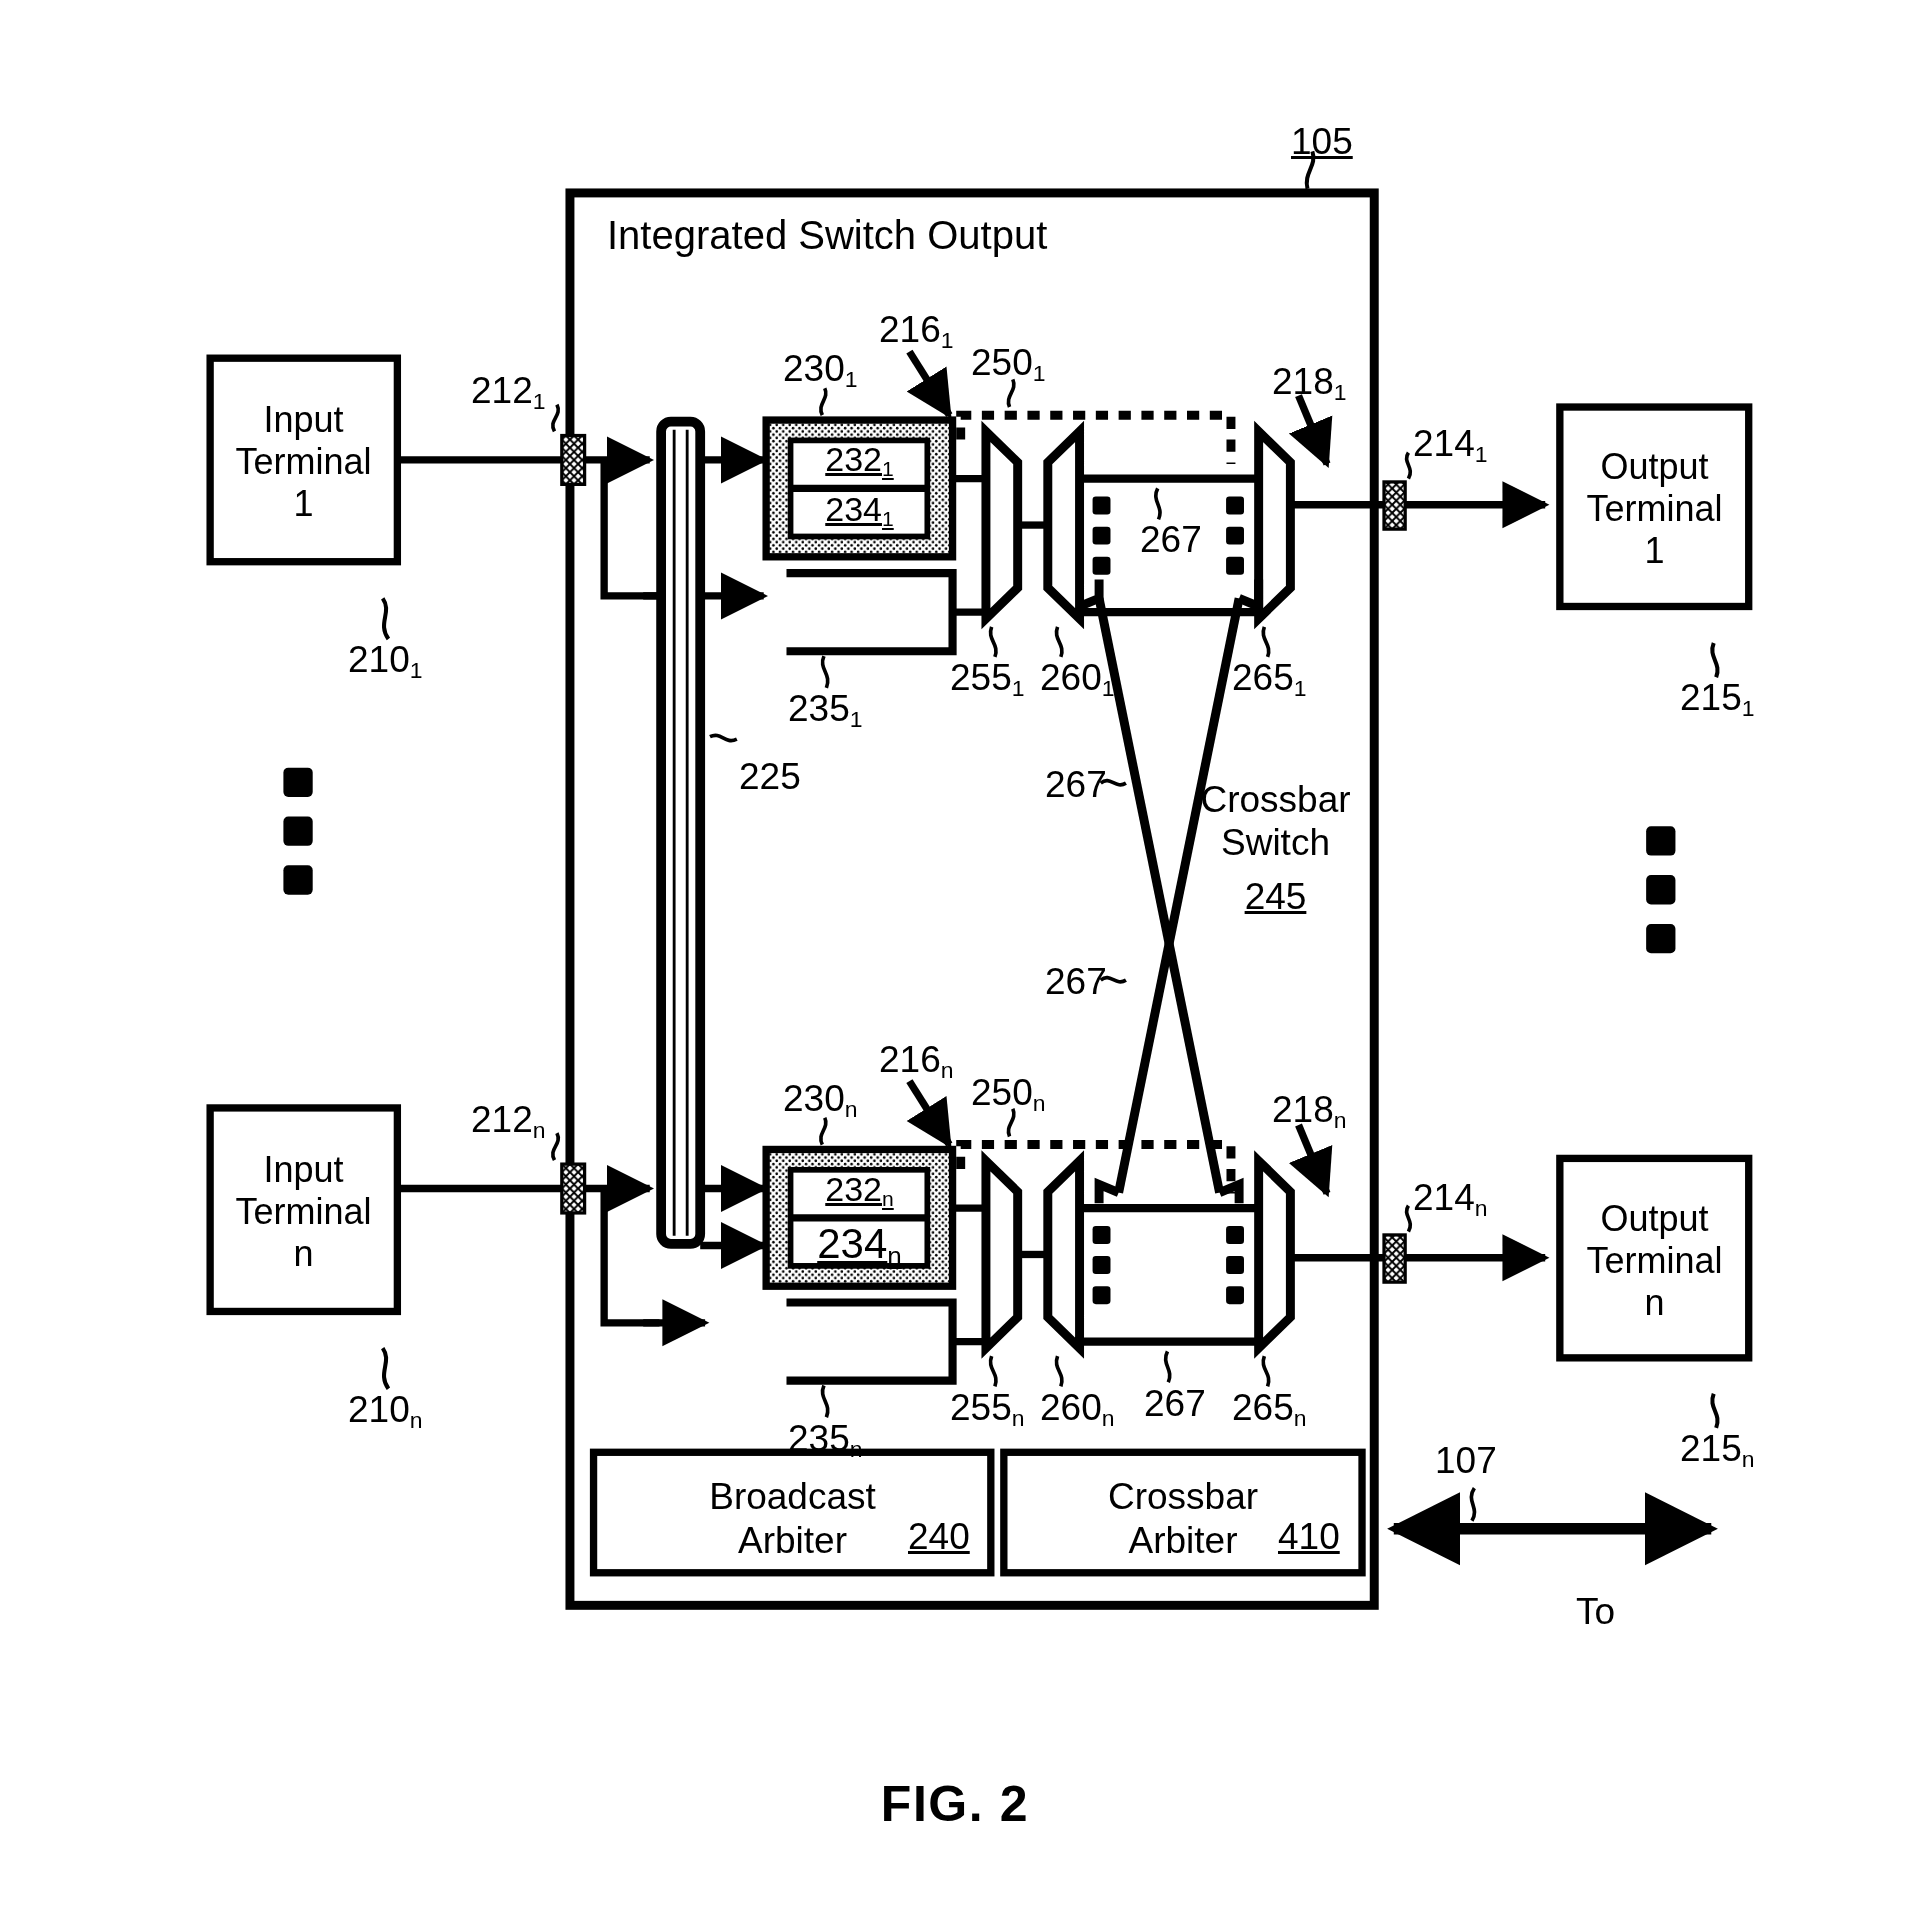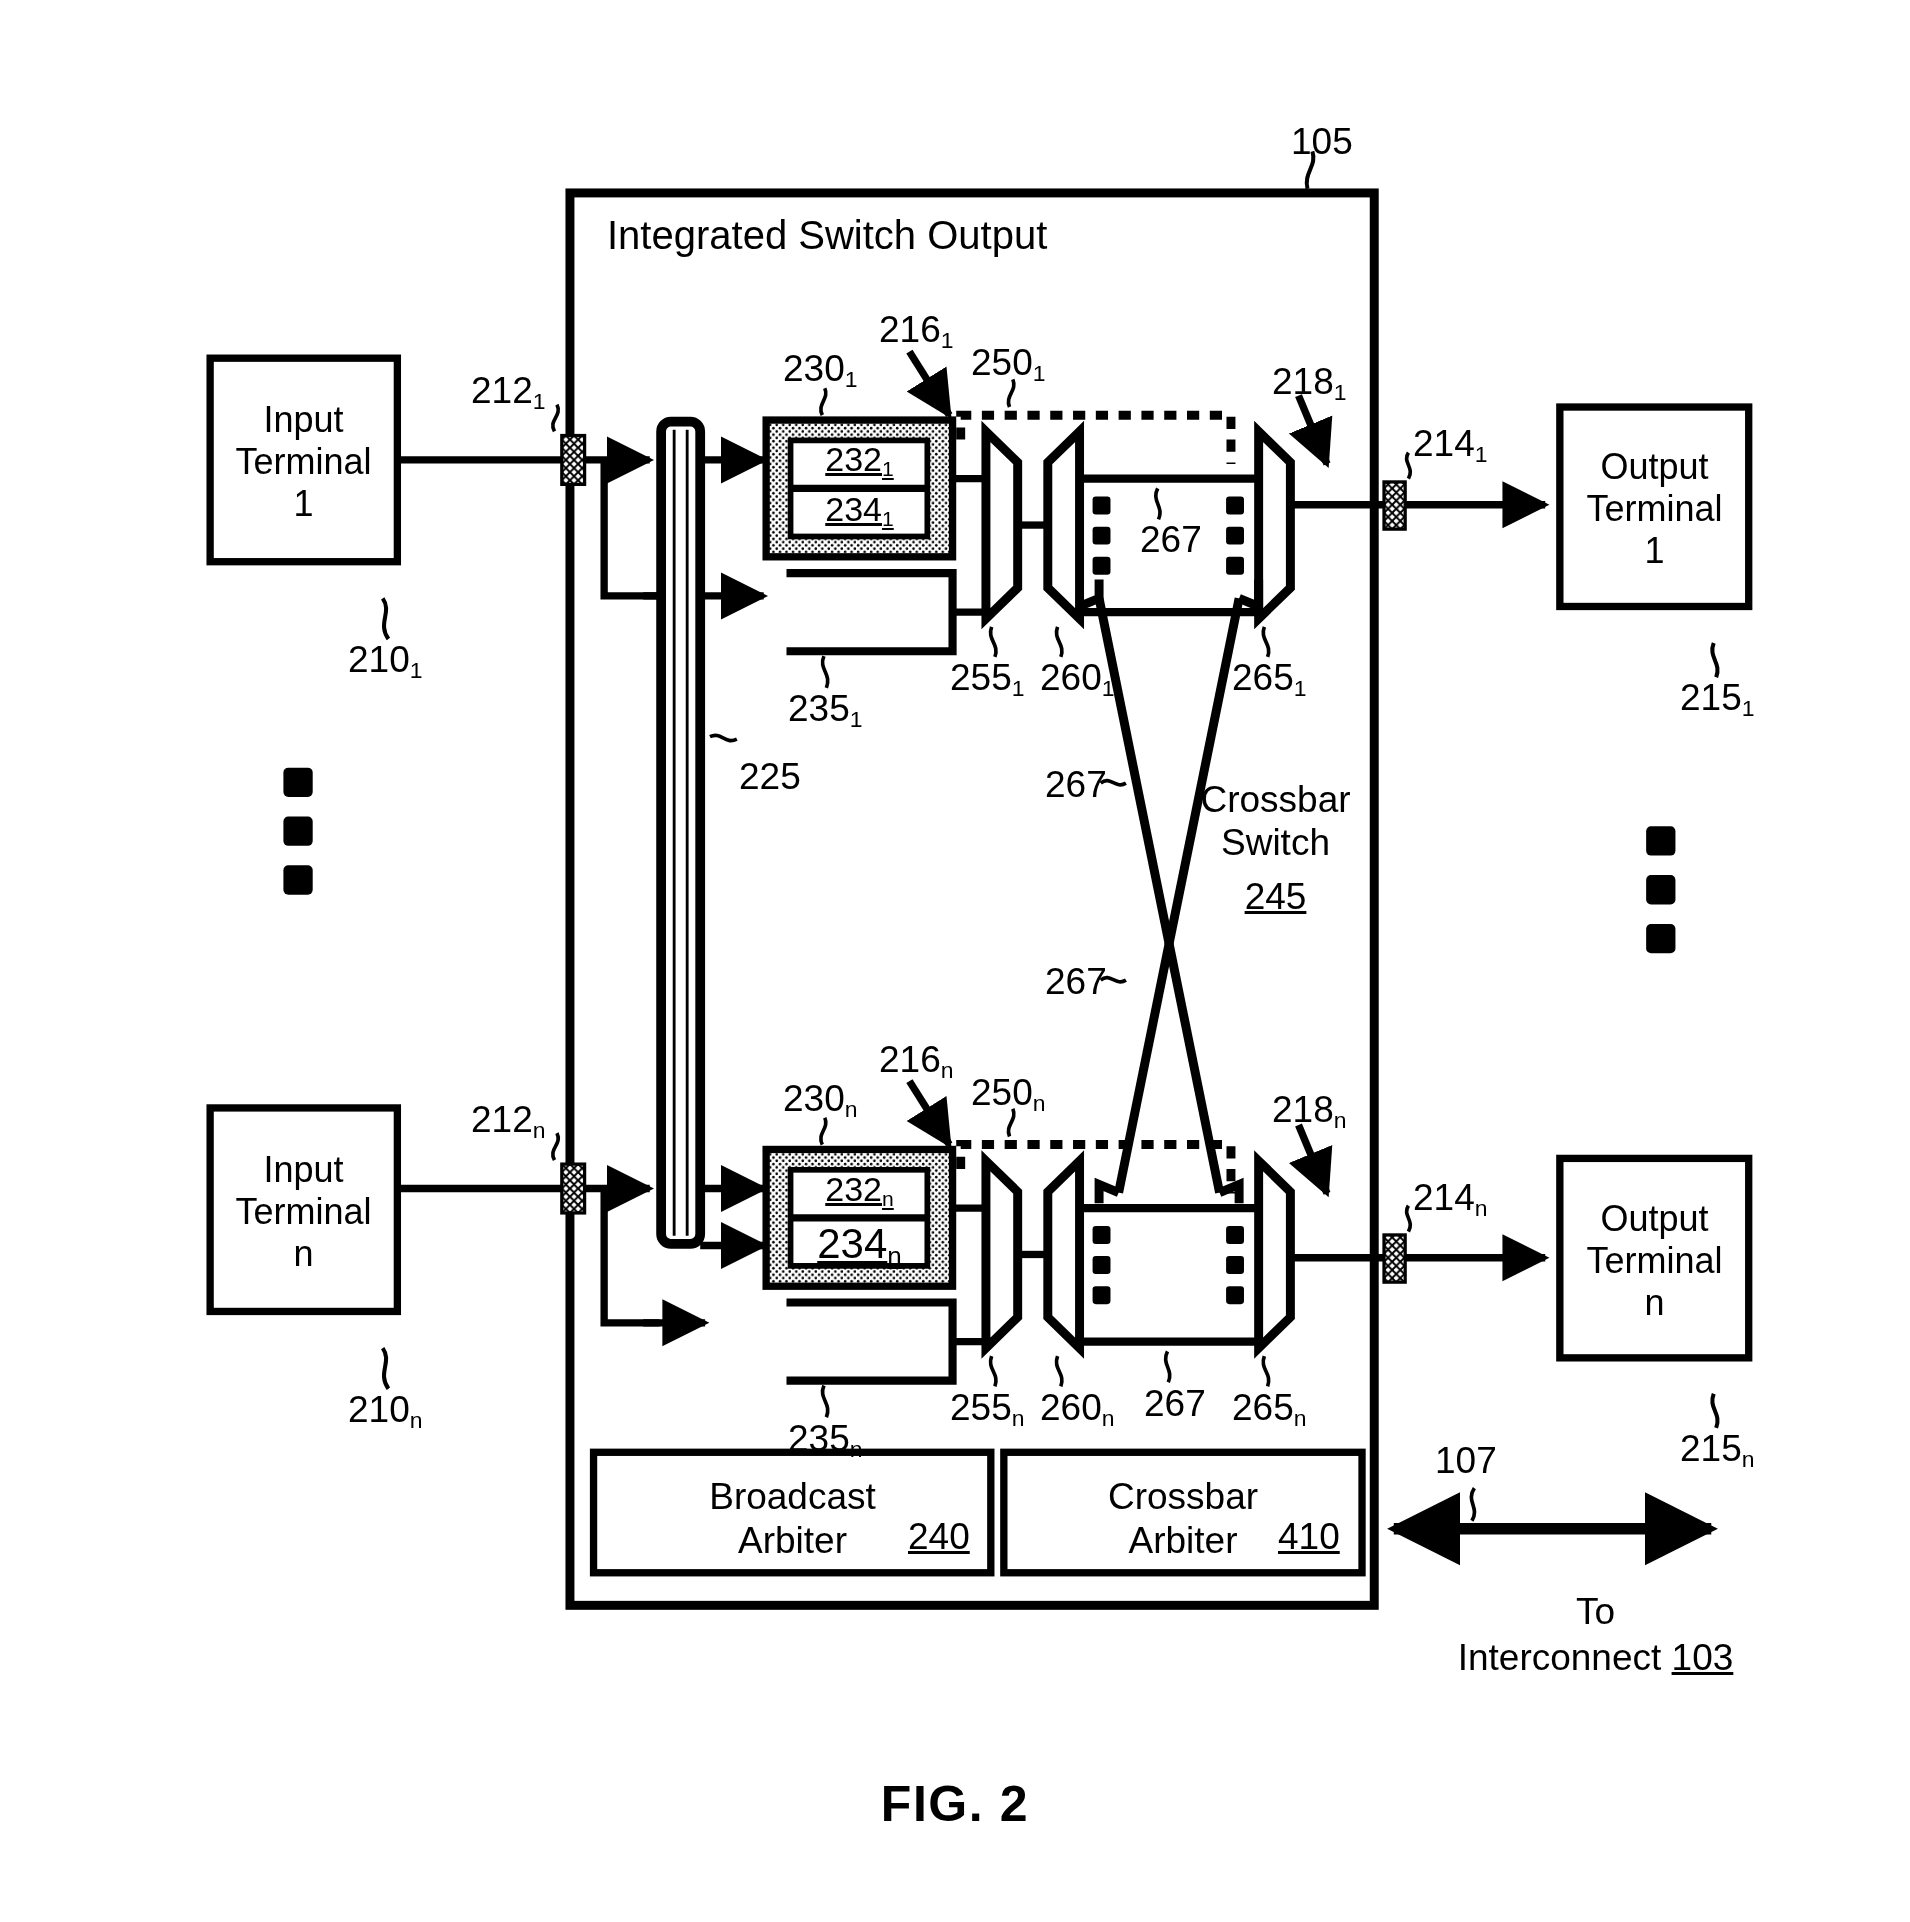--- a/index.html
+++ b/index.html
@@ -188,21 +188,21 @@
 
   <rect x="729" y="1784" width="488" height="148" fill="#fff" stroke="#000" stroke-width="9"></rect>
   <rect x="1233" y="1784" width="440" height="148" fill="#fff" stroke="#000" stroke-width="9"></rect>
 
   <line x1="1712" y1="1878" x2="2102" y2="1878" stroke="#000" stroke-width="14" marker-start="url(#arrowSolid)" marker-end="url(#arrowSolid)"></line>
   <path d="M1808,1868 C1818,1852 1800,1844 1811,1828" fill="none" stroke="#000" stroke-width="4.5"></path>
 
 </svg>
 
 <div class="lbl" style="left:607px;top:213px;font-size:40px;">Integrated Switch Output</div>
-<div class="lbl" style="left:1291px;top:121px;font-size:37px;">105</div>
+<div class="lbl" style="left:1291px;top:121px;font-size:37px;text-decoration:underline;">105</div>
 
 <div class="lbl" style="left:210px;top:399px;width:187px;text-align:center;font-size:36px;line-height:42px;">
   <div>Input</div>
   <div>Terminal</div>
   <div>1</div>
 </div>
 <div class="lbl" style="left:348px;top:639px;font-size:37px;">
   <span>210</span><span class="sub">1</span>
 </div>
 <div class="lbl" style="left:471px;top:370px;font-size:37px;">
@@ -327,17 +327,16 @@
 
 <div class="lbl" style="left:1004px;top:1475px;width:358px;text-align:center;font-size:37px;line-height:44px;">
   <div>Crossbar</div>
   <div>Arbiter</div>
 </div>
 <div class="lbl u" style="left:1278px;top:1516px;font-size:37px;">410</div>
 
 <div class="lbl" style="left:1435px;top:1440px;font-size:37px;">107</div>
 <div class="lbl" style="left:1384px;top:1589px;width:423px;text-align:center;font-size:37px;line-height:46px;">
   <div>To</div>
-  <div><span>Interconnect</span> <span class="u">103</span></div>
 </div>
 
 <div class="lbl" style="left:0px;top:1775px;width:1910px;text-align:center;font-size:50px;font-weight:bold;letter-spacing:1.6px;">FIG. 2</div>
 
 
 </body></html>

